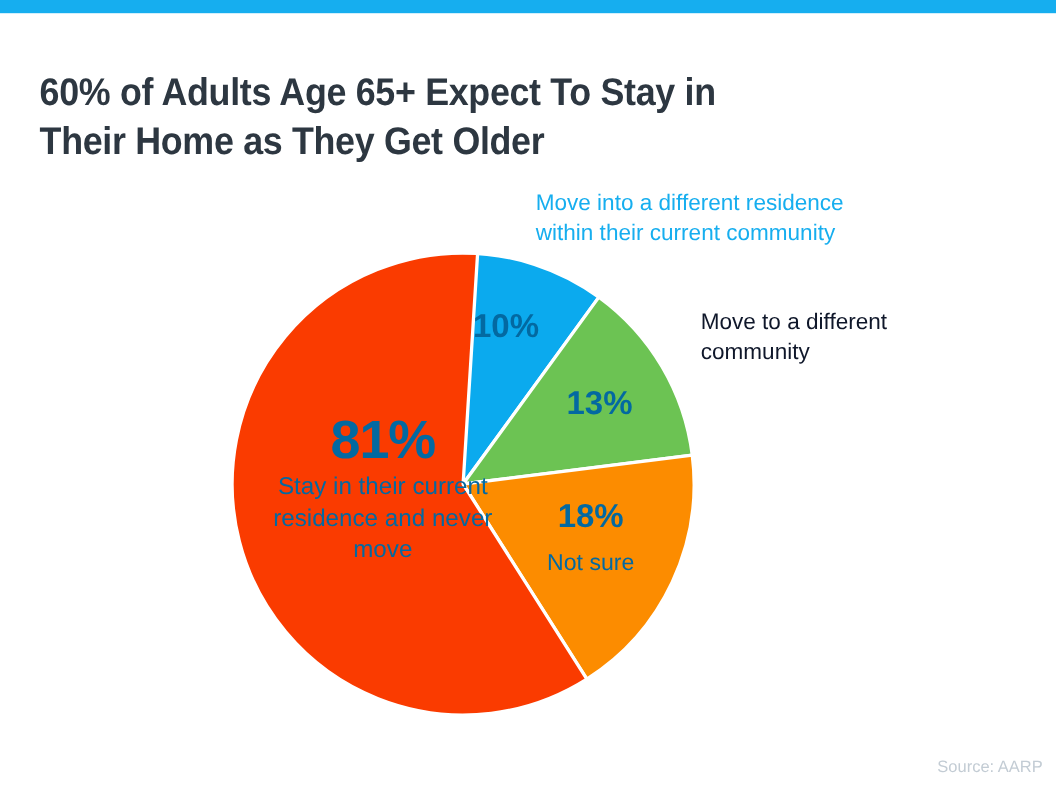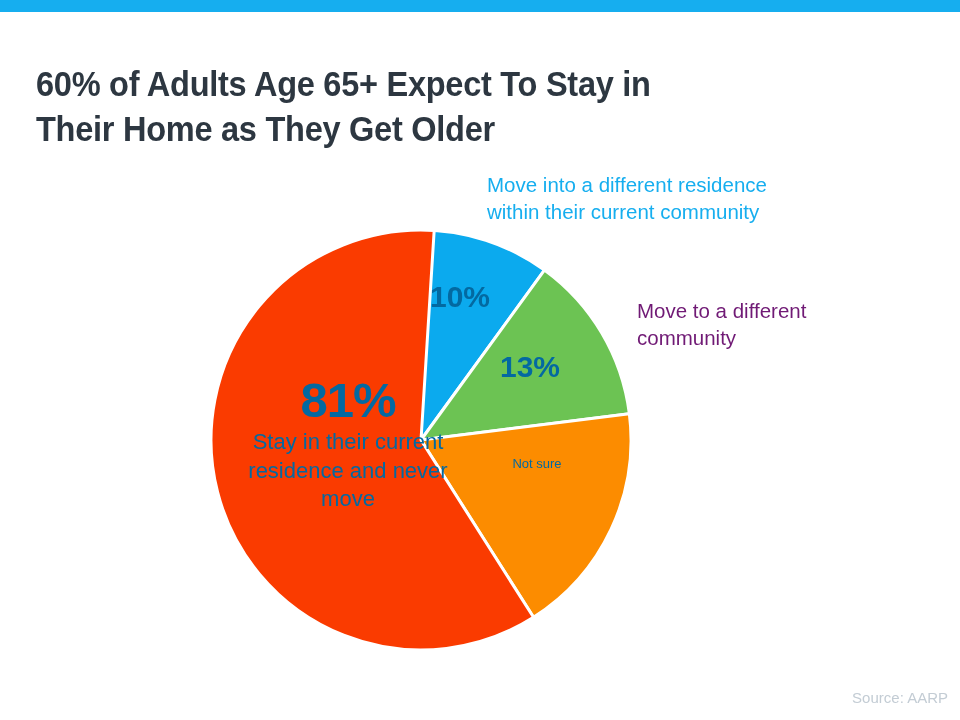--- a/index.html
+++ b/index.html
@@ -71,22 +71,22 @@
     white-space: pre-line;
     font-family: "Liberation Sans", "DejaVu Sans", sans-serif;
   }
   #callout-blue {
     left: 487px;
     top: 172px;
     color: #16AEEF;
   }
   #callout-green {
     left: 637px;
-    top: 298px;
-    color: #701a75;
+    top: 280px;
+    color: #0f172a;
   }
 
   
   .slice-label {
     position: absolute;
     color: #0369a1;
     text-align: center;
     font-family: "Liberation Sans", "DejaVu Sans", sans-serif;
   }
   .slice-pct {
@@ -118,42 +118,42 @@
     left: 400px;
     top: 282px;
     width: 120px;
   }
   #label-blue .slice-pct {
     font-size: 30px;
     line-height: 1.0;
   }
 
   #label-green {
-    left: 470px;
+    left: 485px;
     top: 352px;
     width: 120px;
   }
   #label-green .slice-pct {
     font-size: 30px;
     line-height: 1.0;
   }
 
   #label-orange {
     left: 473px;
     top: 455px;
     width: 128px;
   }
   #label-orange .slice-pct {
     font-size: 30px;
     line-height: 1.0;
   }
   #label-orange .slice-sub {
-    font-size: 13px;
+    font-size: 21px;
     line-height: 1.2;
-    margin-top: 1px;
+    margin-top: 14px;
   }
 
   
   #source {
     position: absolute;
     right: 12px;
     bottom: 14px;
     font-size: 15px;
     color: #C3CCD4;
     font-family: "Liberation Sans", "DejaVu Sans", sans-serif;
@@ -196,20 +196,21 @@
 
     <div class="slice-label" id="label-blue">
       <span class="slice-pct">10%</span>
     </div>
 
     <div class="slice-label" id="label-green">
       <span class="slice-pct">13%</span>
     </div>
 
     <div class="slice-label" id="label-orange">
+      <span class="slice-pct">18%</span>
       <span class="slice-sub">Not sure</span>
     </div>
 
   </div>
 
   <div id="source">Source: AARP</div>
 
 </div>
 
 </body></html>

